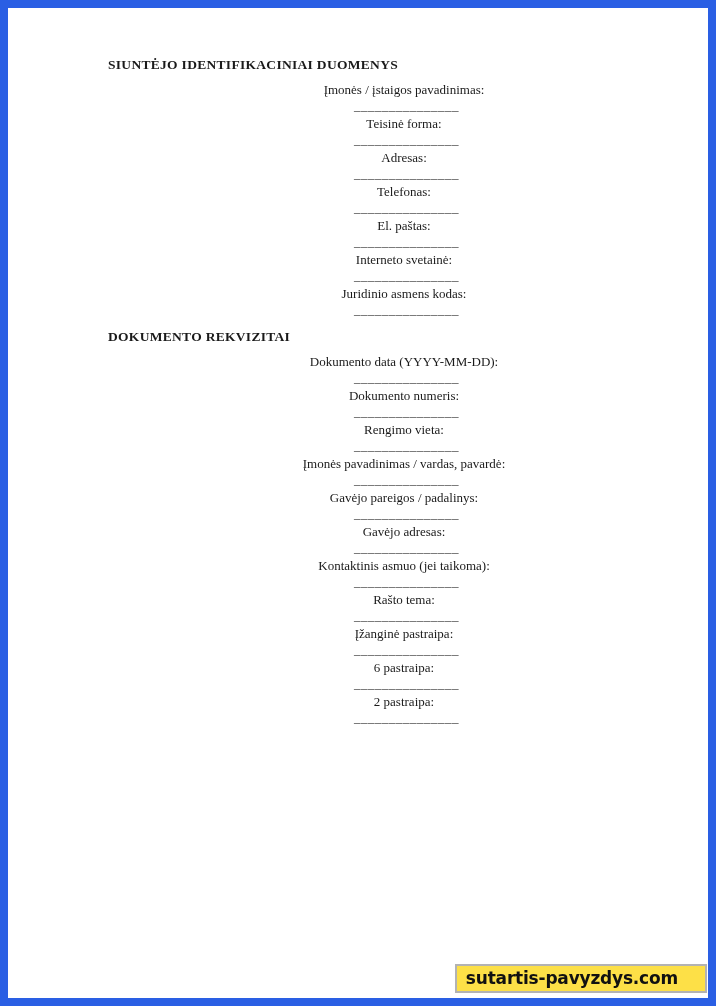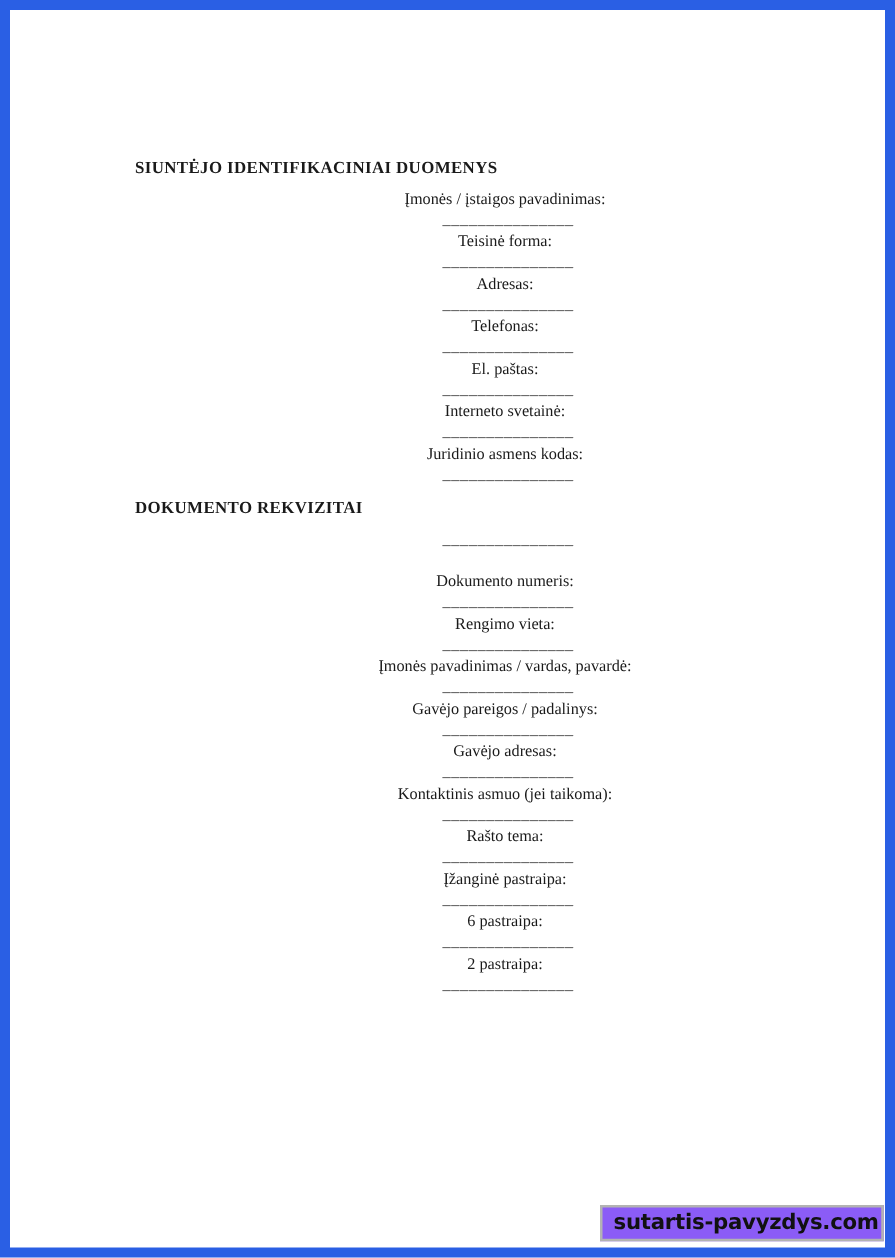--- a/index.html
+++ b/index.html
@@ -10,21 +10,21 @@
     font-family: "Liberation Serif", serif;
     overflow: hidden;
   }
   .page {
     position: absolute;
     left: 8px; top: 8px; right: 8px; bottom: 8px;
     background: #ffffff;
     color: #111111;
   }
   .content {
-    padding: 109px 30px 0 100px;
+    padding: 40px 30px 0 100px;
   }
   .row {
     height: 34px;
     display: flex;
     align-items: center;
     white-space: nowrap;
   }
   .heading-row {
     font-weight: bold;
     font-size: 13.5px;
@@ -38,23 +38,23 @@
     flex-direction: column;
   }
   .field-row .blank {
     margin-left: 5px;
     letter-spacing: 0.5px;
     color: #333333;
   }
   .watermark {
     position: absolute;
     right: 1px; bottom: 5px;
-    background: #8b5cf6;
+    background: #fde047;
     border: 2px solid #b3b3b3;
-    padding: 2px 2px 3px 9px;
+    padding: 2px 27px 3px 9px;
     font-family: "DejaVu Sans", sans-serif;
     font-weight: bold;
     font-size: 17px;
     color: #111111;
     letter-spacing: -0.2px;
   }
 </style>
 </head>
 <body>
 
@@ -86,20 +86,21 @@
       <span class="label">Interneto svetainė:</span>
       <span class="blank">_______________</span>
     </div>
     <div class="row field-row">
       <span class="label">Juridinio asmens kodas:</span>
       <span class="blank">_______________</span>
     </div>
 
     <div class="row heading-row">DOKUMENTO REKVIZITAI</div>
     <div class="row field-row">
+      <span class="label">Dokumento data (YYYY-MM-DD):</span>
       <span class="blank">_______________</span>
     </div>
     <div class="row field-row">
       <span class="label">Dokumento numeris:</span>
       <span class="blank">_______________</span>
     </div>
     <div class="row field-row">
       <span class="label">Rengimo vieta:</span>
       <span class="blank">_______________</span>
     </div>

